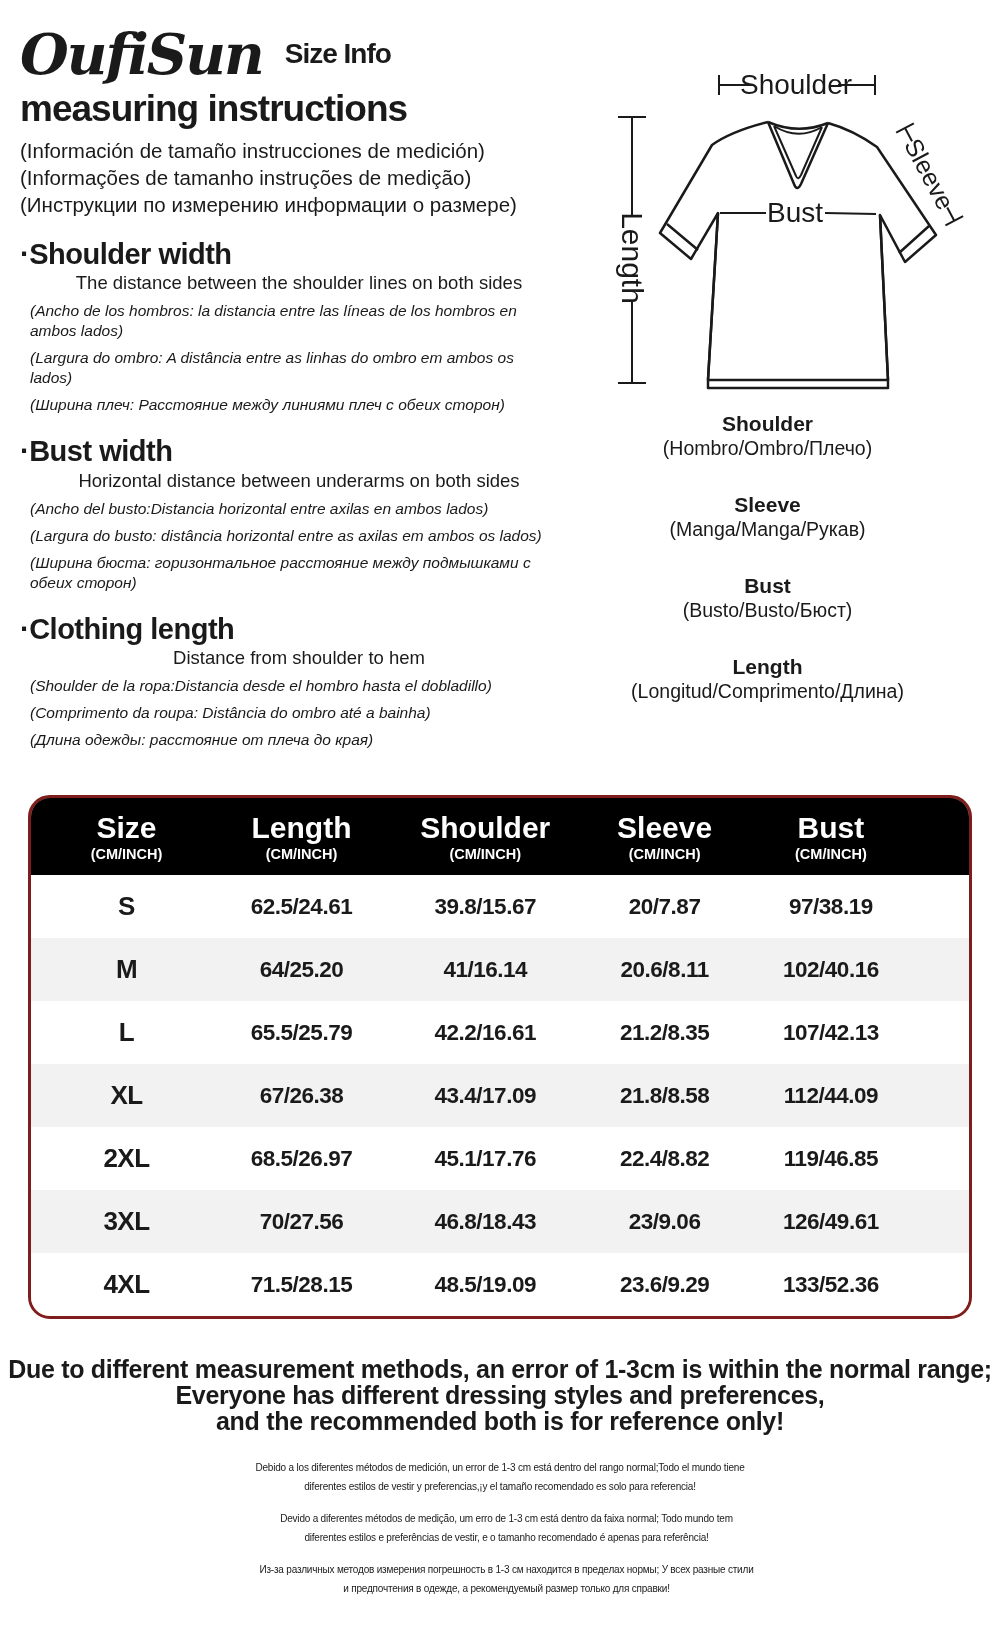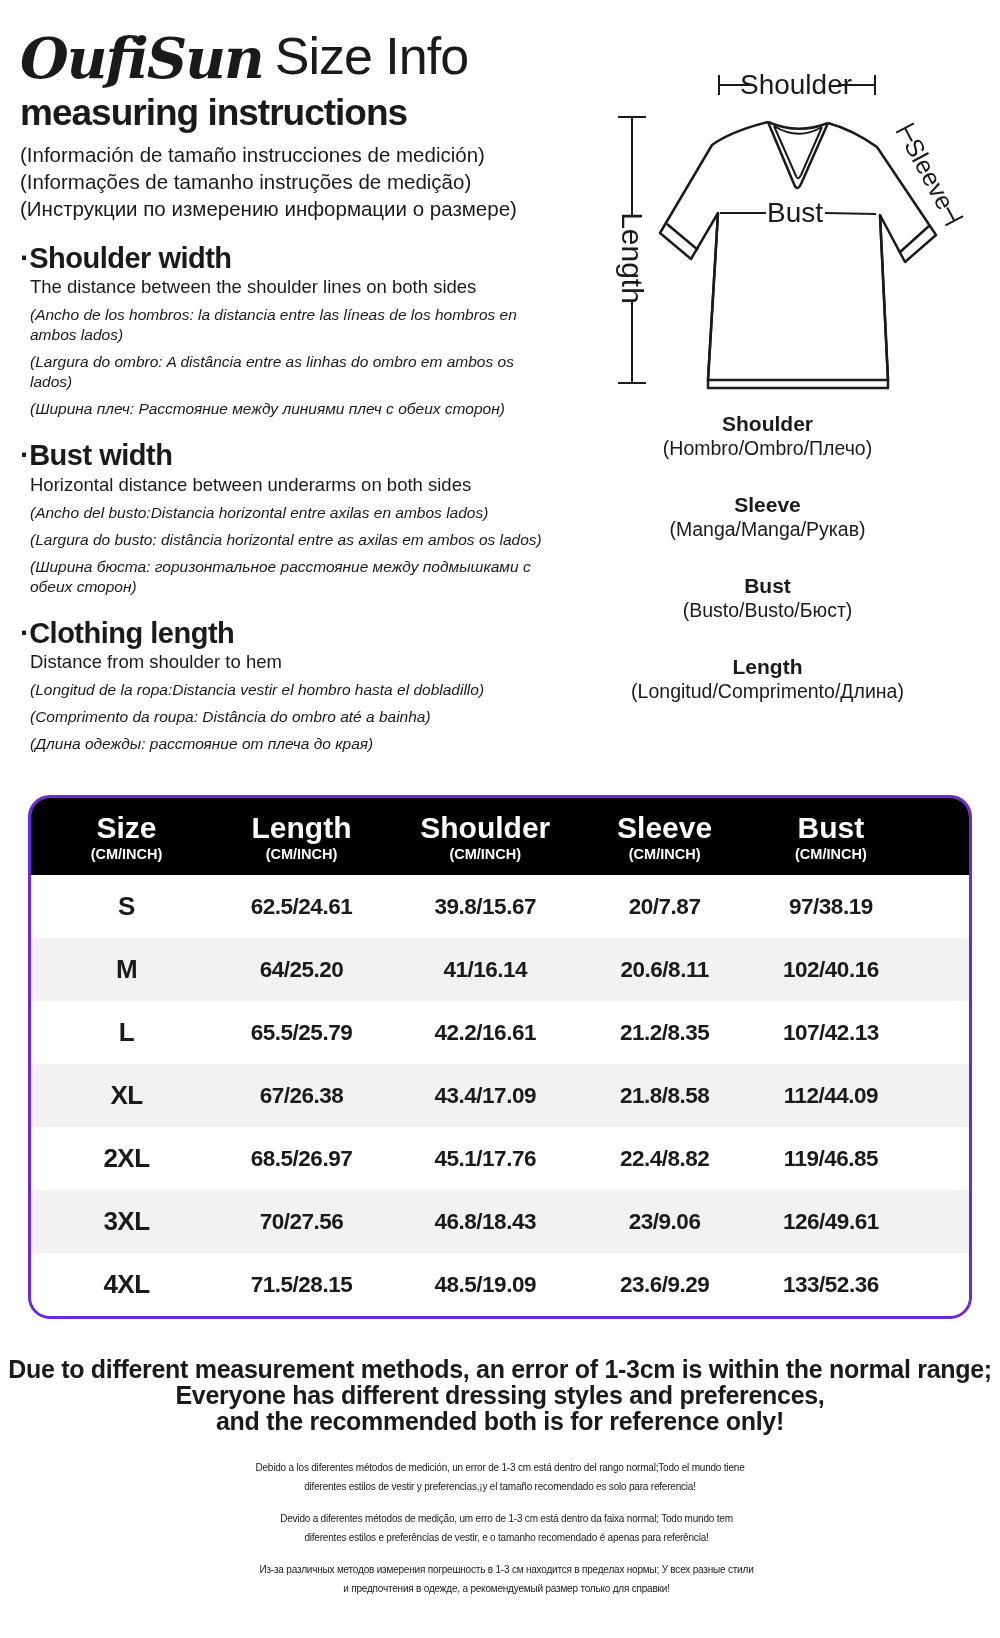--- a/index.html
+++ b/index.html
@@ -1,47 +1,47 @@
 <!DOCTYPE html>
 <html><head>
 <meta charset="utf-8">
 <style>
   html,body{margin:0;padding:0;background:#fff;}
   .page{position:relative;width:1000px;height:1638px;background:#fff;overflow:hidden;
         font-family:"Liberation Sans",sans-serif;color:#1a1a1a;}
 
   
   .left-col{position:absolute;left:20px;top:26px;width:548px;}
-  .logo-row{display:flex;align-items:flex-end;gap:12px;}
+  .logo-row{display:flex;align-items:center;gap:22px;}
   .brand{font-family:"DejaVu Serif",serif;font-style:italic;font-weight:bold;
          font-size:56px;line-height:1;letter-spacing:-2px;}
-  .size-info{font-size:52px;font-weight:normal;letter-spacing:-1px;}
+  .size-info{font-size:28px;font-weight:bold;letter-spacing:-1px;}
   .subtitle{font-size:37px;font-weight:bold;letter-spacing:-1px;margin:8px 0 8px 0;line-height:1.05;}
   .header-trans div{font-size:20.5px;line-height:27px;}
 
   .section{margin-top:20px;}
   .section-title{font-size:29px;font-weight:bold;line-height:1.12;letter-spacing:-0.5px;}
-  .section-desc{font-size:18.5px;line-height:22px;margin:2px 0 4px 10px;}
+  .section-desc{font-size:18.5px;line-height:22px;margin:2px 0 4px 10px;text-align:center;}
   .section-trans{margin-left:10px;width:520px;}
   .section-trans div{font-size:15.5px;line-height:20px;margin-top:7px;font-style:italic;}
 
   
   .diagram{position:absolute;left:570px;top:45px;width:420px;height:372px;}
   .diagram svg{width:100%;height:100%;}
   .diagram text{font-family:"Liberation Sans",sans-serif;fill:#1a1a1a;}
 
   
   .measure-labels{position:absolute;left:545px;top:412px;width:445px;text-align:center;}
   .mlabel{margin-bottom:33px;}
   .mlabel .mname{font-size:21px;font-weight:bold;line-height:24px;}
   .mlabel .mtrans{font-size:19.5px;line-height:24px;}
 
   
   .size-table{position:absolute;left:28px;top:795px;width:944px;
-              border:3px solid #6d28d9;border-radius:22px;overflow:hidden;background:#fca5a5;box-sizing:border-box;}
+              border:3px solid #7f1d1d;border-radius:22px;overflow:hidden;background:#fca5a5;box-sizing:border-box;}
   .thead{background:#000;color:#fff;display:grid;
          grid-template-columns:20% 20% 22% 19% 19%;
          padding:13px 55px 12px 8px;}
   .thcell{text-align:center;}
   .thname{font-size:30px;font-weight:bold;line-height:34px;}
   .thunit{font-size:14.5px;font-weight:bold;line-height:18px;}
   .trow{display:grid;grid-template-columns:20% 20% 22% 19% 19%;
         height:63px;align-items:center;padding:0 55px 0 8px;background:#fff;}
   .trow.alt{background:#f2f2f2;}
   .tcell{text-align:center;font-size:22.5px;font-weight:bold;letter-spacing:-0.5px;}
@@ -88,21 +88,21 @@
         <div>(Ancho del busto:Distancia horizontal entre axilas en ambos lados)</div>
         <div>(Largura do busto: distância horizontal entre as axilas em ambos os lados)</div>
         <div>(Ширина бюста: горизонтальное расстояние между подмышками с обеих сторон)</div>
       </div>
     </div>
 
     <div class="section">
       <div class="section-title">·Clothing length</div>
       <div class="section-desc">Distance from shoulder to hem</div>
       <div class="section-trans">
-        <div>(Longitud de la ropa:Distancia vestir el hombro hasta el dobladillo)</div>
+        <div>(Shoulder de la ropa:Distancia desde el hombro hasta el dobladillo)</div>
         <div>(Comprimento da roupa: Distância do ombro até a bainha)</div>
         <div>(Длина одежды: расстояние от плеча до края)</div>
       </div>
     </div>
   </div>
 
   <div class="diagram">
     <svg viewBox="0 0 420 372">
       <g fill="none" stroke="#1a1a1a" stroke-width="2" stroke-linecap="butt">
         <line x1="149" y1="30" x2="149" y2="50"></line>

